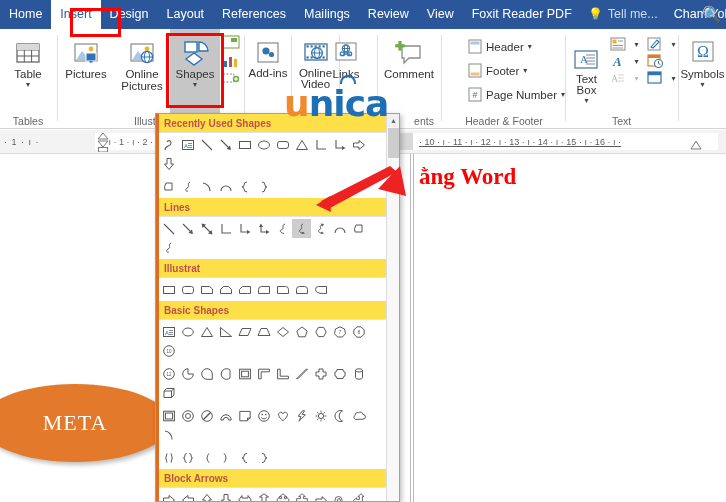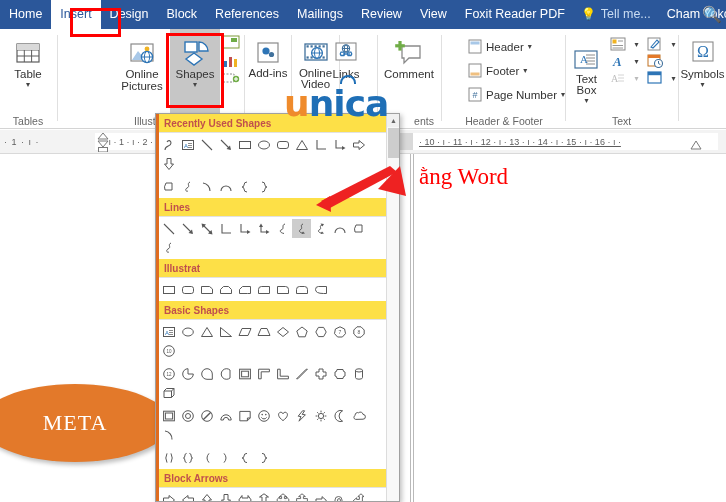--- a/index.html
+++ b/index.html
@@ -98,21 +98,21 @@
   .page{
     position:absolute; left:410px; top:0; width:316px; height:348px;
     background:#ffffff; border-left:1px solid #b9b9b9;
   }
   .page::before{
     content:""; position:absolute; left:2px; top:0; width:1px; height:100%;
     background:#b9b9b9;
   }
   .doctext{
     position:absolute; left:8px; top:10px;
-    font-family:"Liberation Serif", serif; font-weight:normal;
+    font-family:"Liberation Serif", serif; font-weight:bold;
     font-size:23px; color:#ff0000; white-space:nowrap;
   }
 
   
   .leftcanvas{
     position:absolute; left:0; top:0; width:410px; height:348px;
     background:#ffffff;
   }
 
   
@@ -190,21 +190,21 @@
   .icon-svg{ display:block; }
 </style>
 </head>
 <body>
 
 <div class="titlebar">
   <div class="tabs">
     <div class="tab">Home</div>
     <div class="tab active">Insert</div>
     <div class="tab">Design</div>
-    <div class="tab">Block</div>
+    <div class="tab">Layout</div>
     <div class="tab">References</div>
     <div class="tab">Mailings</div>
     <div class="tab">Review</div>
     <div class="tab">View</div>
     <div class="tab">Foxit Reader PDF</div>
     <div class="tellme">
       <span class="bulb">💡</span>
       <span>Tell me...</span>
     </div>
     <div class="user">Cham Yoko</div>
@@ -226,20 +226,34 @@
           <rect x="4" y="6" width="22" height="6" fill="#d9d9d9"></rect>
         </svg>
       </div>
       <div class="lbl">Table</div>
       <div class="caret">▾</div>
     </div>
     <div class="group-label">Tables</div>
   </div>
   <div class="group-sep" style="left:57px;"></div>
 
+  <div class="group" style="left:58px; width:56px;">
+    <div class="bigbtn">
+      <div class="iconbox">
+        <svg width="30" height="30" viewBox="0 0 30 30" class="icon-svg">
+          <rect x="4" y="6" width="22" height="17" fill="#fff" stroke="#8a8a8a" stroke-width="1.2"></rect>
+          <circle cx="20" cy="11" r="2.4" fill="#f0b323"></circle>
+          <path d="M5 22 L11 13 L16 19 L19 16 L25 22 Z" fill="#a8c8e8"></path>
+          <rect x="15" y="15" width="10" height="8" fill="#2e75b6" stroke="#fff" stroke-width="1"></rect>
+          <rect x="18.5" y="23" width="3" height="1.6" fill="#2e75b6"></rect>
+        </svg>
+      </div>
+      <div class="lbl">Pictures</div>
+    </div>
+  </div>
 
   <div class="group" style="left:114px; width:56px;">
     <div class="bigbtn">
       <div class="iconbox">
         <svg width="30" height="30" viewBox="0 0 30 30" class="icon-svg">
           <rect x="4" y="6" width="22" height="17" fill="#fff" stroke="#8a8a8a" stroke-width="1.2"></rect>
           <circle cx="20" cy="11" r="2.4" fill="#f0b323"></circle>
           <path d="M5 22 L11 13 L16 19 L19 16 L25 22 Z" fill="#a8c8e8"></path>
           <circle cx="20" cy="19" r="5.6" fill="#fff" stroke="#2e75b6" stroke-width="1.3"></circle>
           <ellipse cx="20" cy="19" rx="2.6" ry="5.6" fill="none" stroke="#2e75b6" stroke-width="1"></ellipse>

